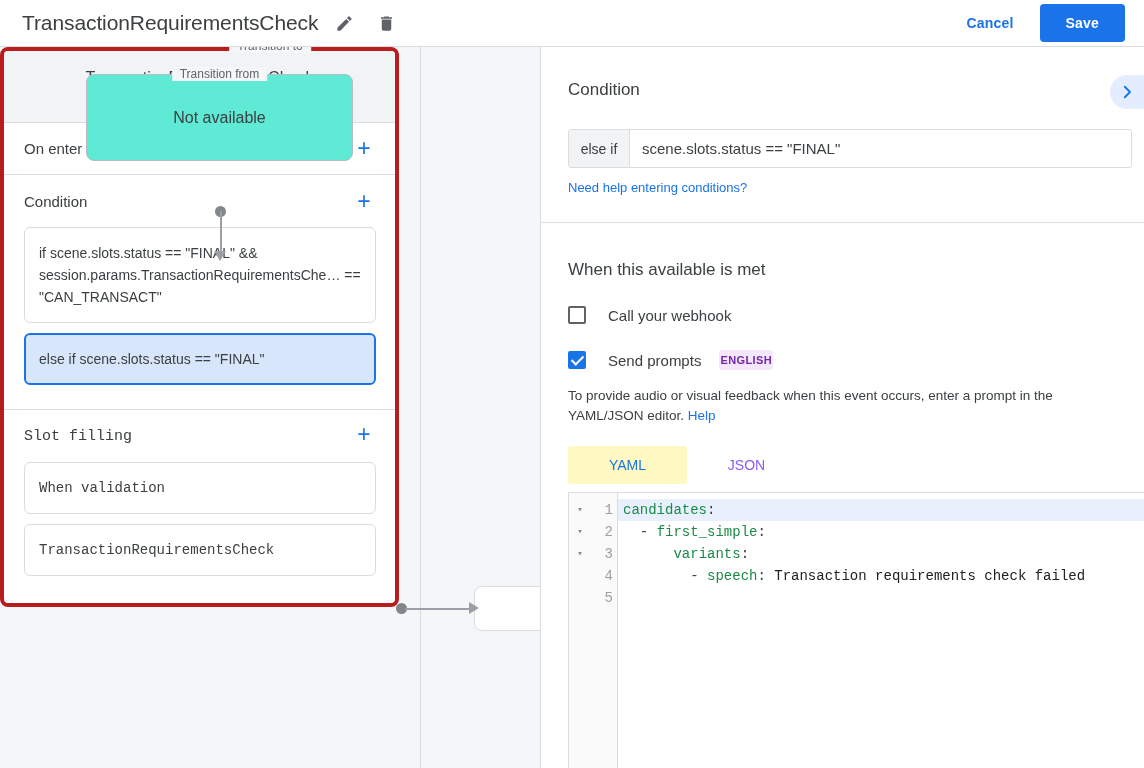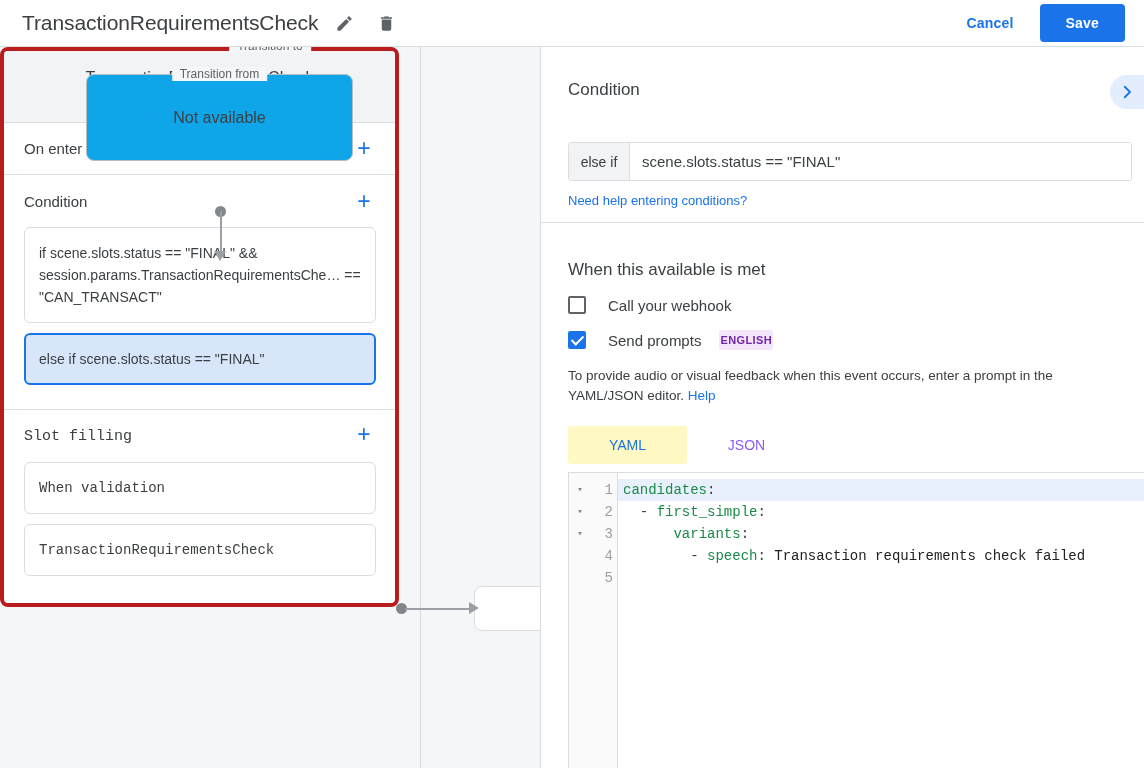--- a/index.html
+++ b/index.html
@@ -66,21 +66,21 @@
   }
   #canvas-divider {
     position: absolute; left: 420px; top: 0;
     width: 1px; height: 721px;
     background: #dadce0;
   }
 
   
   .flow-card {
     position: absolute;
-    background: #0ea5e9;
+    background: #5eead4;
     border: 1px solid #b6bcc4;
     border-radius: 8px;
   }
   .flow-legend {
     position: absolute;
     top: -8px; left: 50%;
     transform: translateX(-50%);
     background: #f5f6f8;
     padding: 0 8px;
     font-size: 12px;
@@ -225,21 +225,21 @@
     cursor: pointer;
   }
   #section-condition {
     padding: 33px 28px 0 28px;
   }
   .panel-h {
     font-size: 17px; color: #3c4043; font-weight: normal;
     margin: 0;
   }
   #condition-row {
-    margin-top: 42px;
+    margin-top: 29px;
     display: flex;
     border: 1px solid #dadce0;
     border-radius: 3px;
     height: 39px;
     width: 564px;
     overflow: hidden;
   }
   #condition-prefix {
     width: 61px;
     background: #f1f3f4;
@@ -270,21 +270,21 @@
     background: #e0e0e0;
   }
 
   #section-met {
     position: absolute; left: 0; top: 176px;
     width: 604px;
     padding: 37px 28px 0 28px;
   }
   .check-row {
     display: flex; align-items: center;
-    margin-top: 16px;
+    margin-top: 26px;
   }
   .checkbox {
     width: 18px; height: 18px;
     border: 2px solid #5f6368;
     border-radius: 2px;
     background: #ffffff;
     cursor: pointer;
     flex: 0 0 auto;
   }
   .checkbox.checked {

